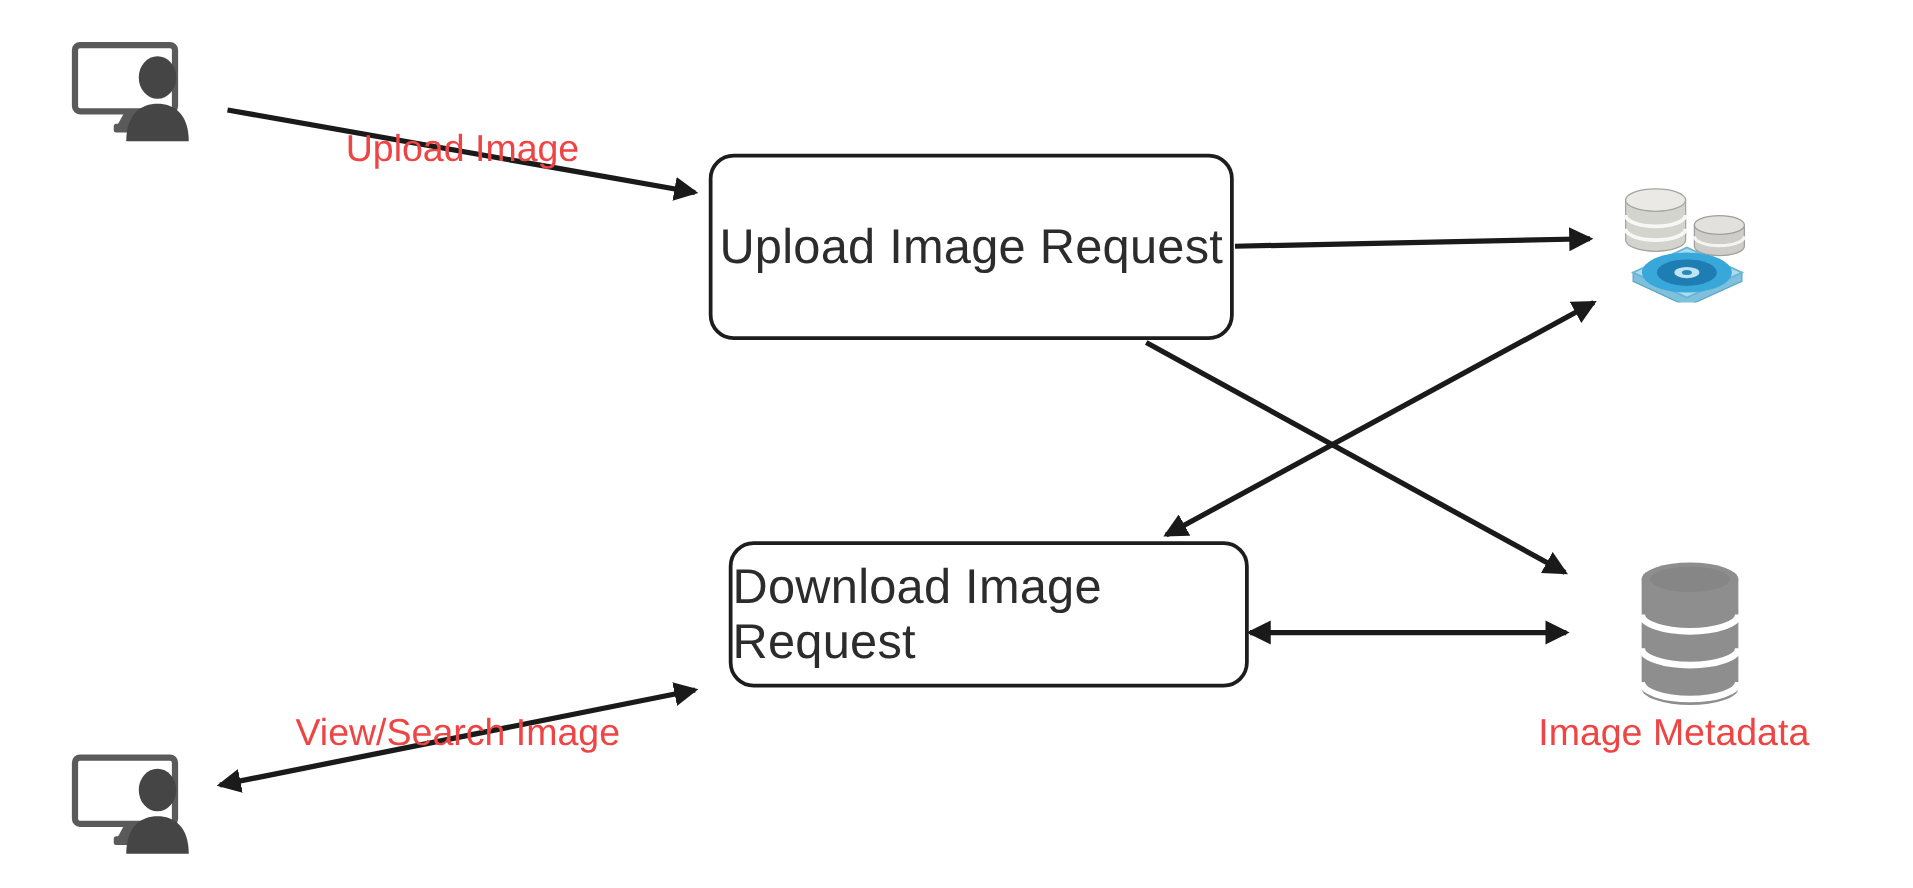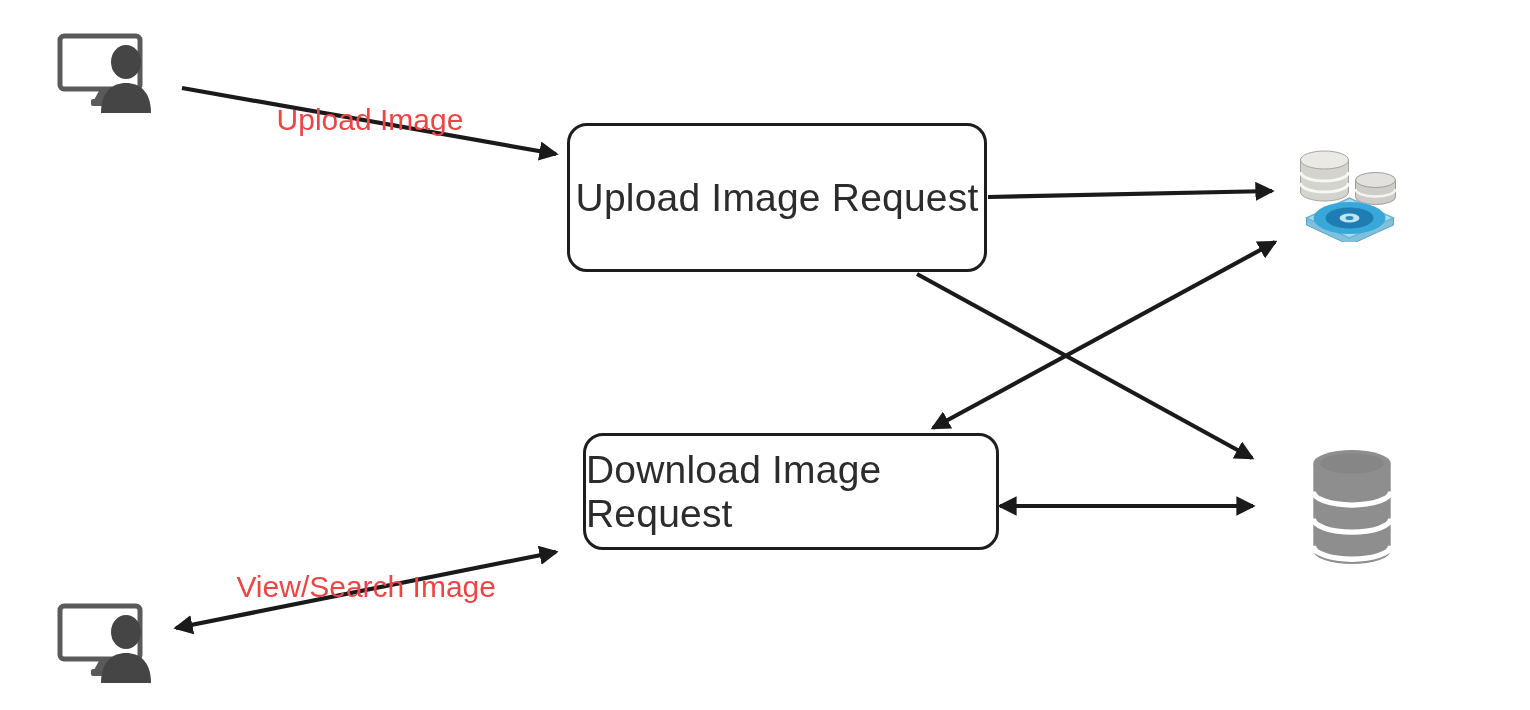--- a/index.html
+++ b/index.html
@@ -115,20 +115,21 @@
   </div>
 
   <svg class="icon icon-metadata" viewBox="0 0 100 122" xmlns="http://www.w3.org/2000/svg">
     <path d="M10 16 L10 106 A40 14 0 0 0 90 106 L90 16 Z" fill="#8e8e8e"></path>
     <ellipse cx="50" cy="16" rx="40" ry="14" fill="#8e8e8e"></ellipse>
     <ellipse cx="50" cy="16" rx="33" ry="10.5" fill="#868686"></ellipse>
     <path d="M10 45 A40 14 0 0 0 90 45" fill="none" stroke="#ffffff" stroke-width="5.5"></path>
     <path d="M10 73 A40 14 0 0 0 90 73" fill="none" stroke="#ffffff" stroke-width="5.5"></path>
     <path d="M10 101 A40 14 0 0 0 90 101" fill="none" stroke="#ffffff" stroke-width="5.5"></path>
   </svg>
+  <div class="node-label label-image-metadata">Image Metadata</div>
 
   <div class="edge-label label-view-search">View/Search Image</div>
 
   <svg class="icon icon-user-bottom" viewBox="0 0 110 82" xmlns="http://www.w3.org/2000/svg">
     <rect x="4" y="3" width="80" height="53" rx="4" fill="#ffffff" stroke="#5a5a5a" stroke-width="5"></rect>
     <path d="M44 56 L58 56 L64 67 L38 67 Z" fill="#5a5a5a"></path>
     <rect x="35" y="66" width="36" height="7" rx="2" fill="#5a5a5a"></rect>
     <ellipse cx="70" cy="29" rx="15" ry="17" fill="#454545"></ellipse>
     <path d="M45 80 C45 58 57 50 70 50 C83 50 95 58 95 80 Z" fill="#454545"></path>
   </svg>

